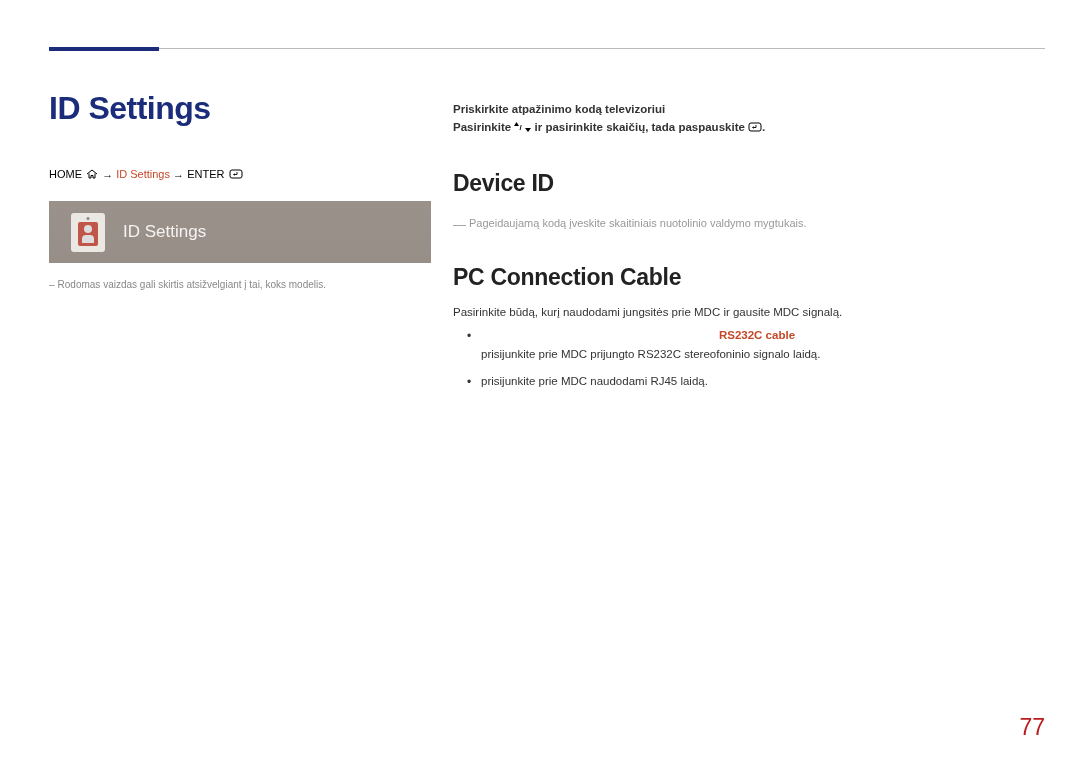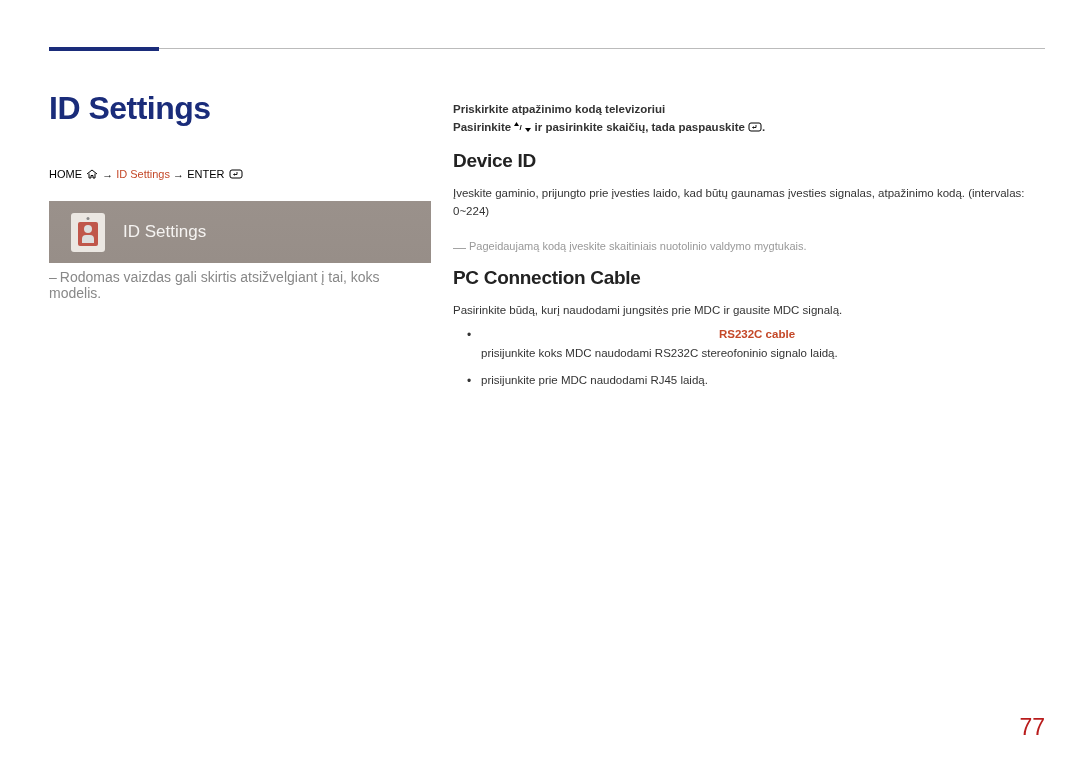--- a/index.html
+++ b/index.html
@@ -124,22 +124,22 @@
       border-radius: 4px 4px 0 0;
     }
     .screenshot-label {
       color: #f5f3f1;
       font-size: 17px;
       font-weight: 300;
       margin-left: 18px;
       font-family: Arial, sans-serif;
     }
     .image-note {
-      margin-top: 6px;
-      font-size: 14px;
+      margin-top: 16px;
+      font-size: 10px;
       color: #888;
     }
     .note-dash {
       color: #888;
       margin-right: 3px;
     }
     .right-column {
       position: absolute;
       left: 453px;
       top: 100px;
@@ -149,24 +149,24 @@
       font-size: 11.5px;
       color: #333;
       line-height: 1.6;
       font-weight: bold;
     }
     .inline-icon {
       display: inline-block;
       vertical-align: middle;
     }
     .section-title {
-      font-size: 19px;
+      font-size: 23px;
       font-weight: bold;
       color: #222;
-      margin-top: 12px;
+      margin-top: 32px;
       margin-bottom: 12px;
       letter-spacing: -0.3px;
     }
     .section-body {
       font-size: 11.5px;
       color: #333;
       line-height: 1.6;
     }
     .hint-note {
       font-size: 11px;
@@ -266,31 +266,30 @@
           </svg><svg width="6" height="10" viewBox="0 0 6 10">
             <path d="M3 10 L0 6 L6 6 Z" fill="#000"></path>
           </svg></span><span> ir pasirinkite skaičių, tada paspauskite </span><span class="inline-icon"><svg width="14" height="10" viewBox="0 0 14 10">
             <rect x="1" y="1" width="12" height="8" rx="2" stroke="#000" stroke-width="1" fill="none"></rect>
             <path d="M8 3 L8 5.5 L5 5.5 M5.5 4.5 L4.5 5.5 L5.5 6.5" stroke="#000" stroke-width="0.9" fill="none"></path>
           </svg></span><span>.</span>
     </div>
   </div>
 
   <h2 class="section-title">Device ID</h2>
-  <div class="section-body">Įveskite gaminio, prijungto prie įvesties laido, kad būtų gaunamas įvesties signalas, atpažinimo kodą. (intervalas: 0~224)</div>
   <div class="hint-note">
     <span class="hint-dash">―</span><span>Pageidaujamą kodą įveskite skaitiniais nuotolinio valdymo mygtukais.</span>
   </div>
 
   <h2 class="section-title">PC Connection Cable</h2>
   <div class="section-body">Pasirinkite būdą, kurį naudodami jungsitės prie MDC ir gausite MDC signalą.</div>
   <ul class="bullet-list">
     <li>
       <span class="cable-name">RS232C cable</span>
-      <span class="cable-desc">prisijunkite koks MDC naudodami RS232C stereofoninio signalo laidą.</span>
+      <span class="cable-desc">prisijunkite prie MDC prijungto RS232C stereofoninio signalo laidą.</span>
     </li>
     <li>
       <span class="cable-desc">prisijunkite prie MDC naudodami RJ45 laidą.</span>
     </li>
   </ul>
 </div>
 
 <div class="page-number">77</div>
 
 </body></html>

